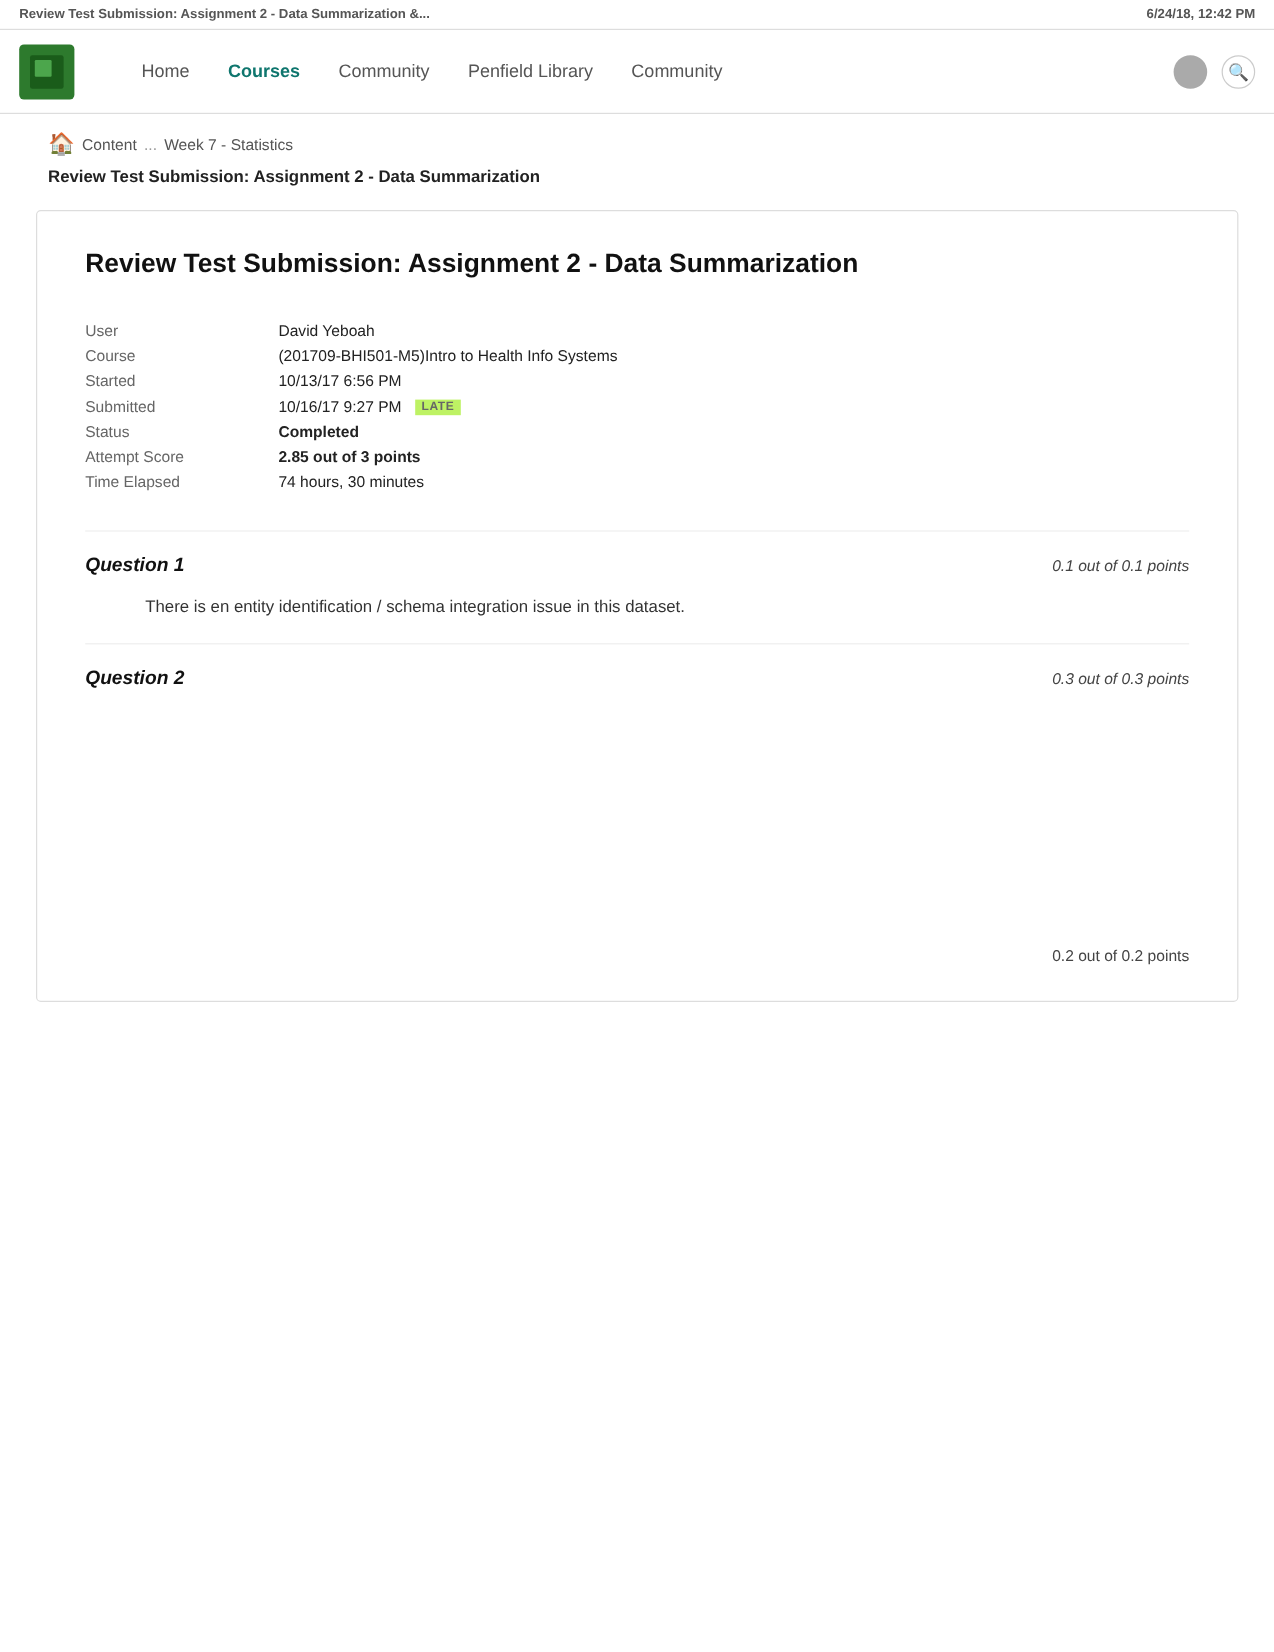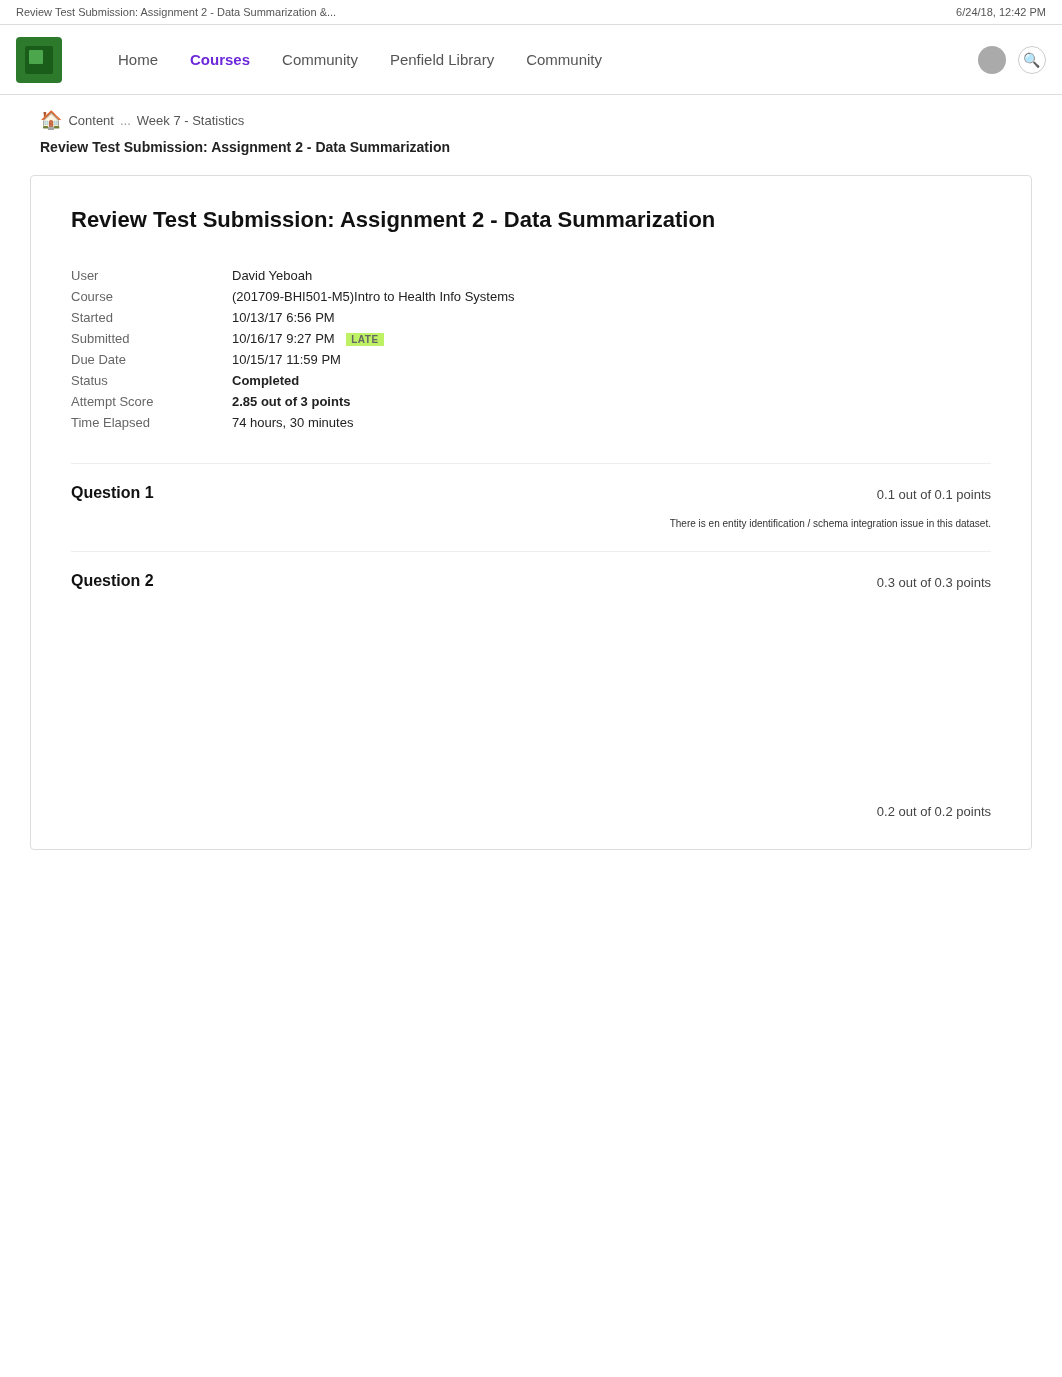--- a/index.html
+++ b/index.html
@@ -11,20 +11,21 @@
     }
     
     .top-bar {
       display: flex;
       justify-content: space-between;
       align-items: center;
       padding: 6px 16px;
       font-size: 11px;
       color: #555;
       border-bottom: 1px solid #ddd;
+      font-weight: bold;
     }
     
     .nav-bar {
       display: flex;
       align-items: center;
       padding: 0 16px;
       border-bottom: 1px solid #ddd;
       min-height: 70px;
       gap: 32px;
     }
@@ -62,21 +63,21 @@
       flex: 1;
     }
     .nav-item {
       font-size: 15px;
       color: #555;
       cursor: pointer;
       padding: 8px 0;
       text-decoration: none;
     }
     .nav-item.active {
-      color: #6d28d9;
+      color: #0f766e;
       font-weight: bold;
     }
     .nav-right {
       display: flex;
       align-items: center;
       gap: 12px;
     }
     .nav-avatar {
       width: 28px;
       height: 28px;
@@ -169,38 +170,38 @@
     .info-value.bold { font-weight: bold; }
     
     .question-block {
       margin-top: 20px;
       padding-top: 20px;
       border-top: 1px solid #eee;
     }
     .question-header {
       display: flex;
       justify-content: space-between;
-      align-items: flex-end;
+      align-items: center;
       margin-bottom: 14px;
+      font-style: italic;
     }
     .question-title {
       font-size: 16px;
       font-weight: bold;
       color: #111;
     }
     .question-score {
       font-size: 13px;
       color: #444;
     }
     .question-body {
       padding-left: 50px;
-      font-size: 10px;
+      font-size: 14px;
       color: #333;
       line-height: 1.5;
-      text-align: right;
     }
     .score-right {
       display: flex;
       justify-content: flex-end;
       padding-top: 200px;
       font-size: 13px;
       color: #444;
     }
   </style>
 </head>
@@ -255,24 +256,20 @@
       <span class="info-value">10/13/17 6:56 PM</span>
     </div>
     <div class="info-row">
       <span class="info-label">Submitted</span>
       <span class="info-value">
         <span>10/16/17 9:27 PM</span>
         <span class="late-badge">LATE</span>
       </span>
     </div>
     <div class="info-row">
-      <span class="info-label">Due Date</span>
-      <span class="info-value">10/15/17 11:59 PM</span>
-    </div>
-    <div class="info-row">
       <span class="info-label">Status</span>
       <span class="info-value bold">Completed</span>
     </div>
     <div class="info-row">
       <span class="info-label">Attempt Score</span>
       <span class="info-value bold">2.85 out of 3 points</span>
     </div>
     <div class="info-row">
       <span class="info-label">Time Elapsed</span>
       <span class="info-value">74 hours, 30 minutes</span>

